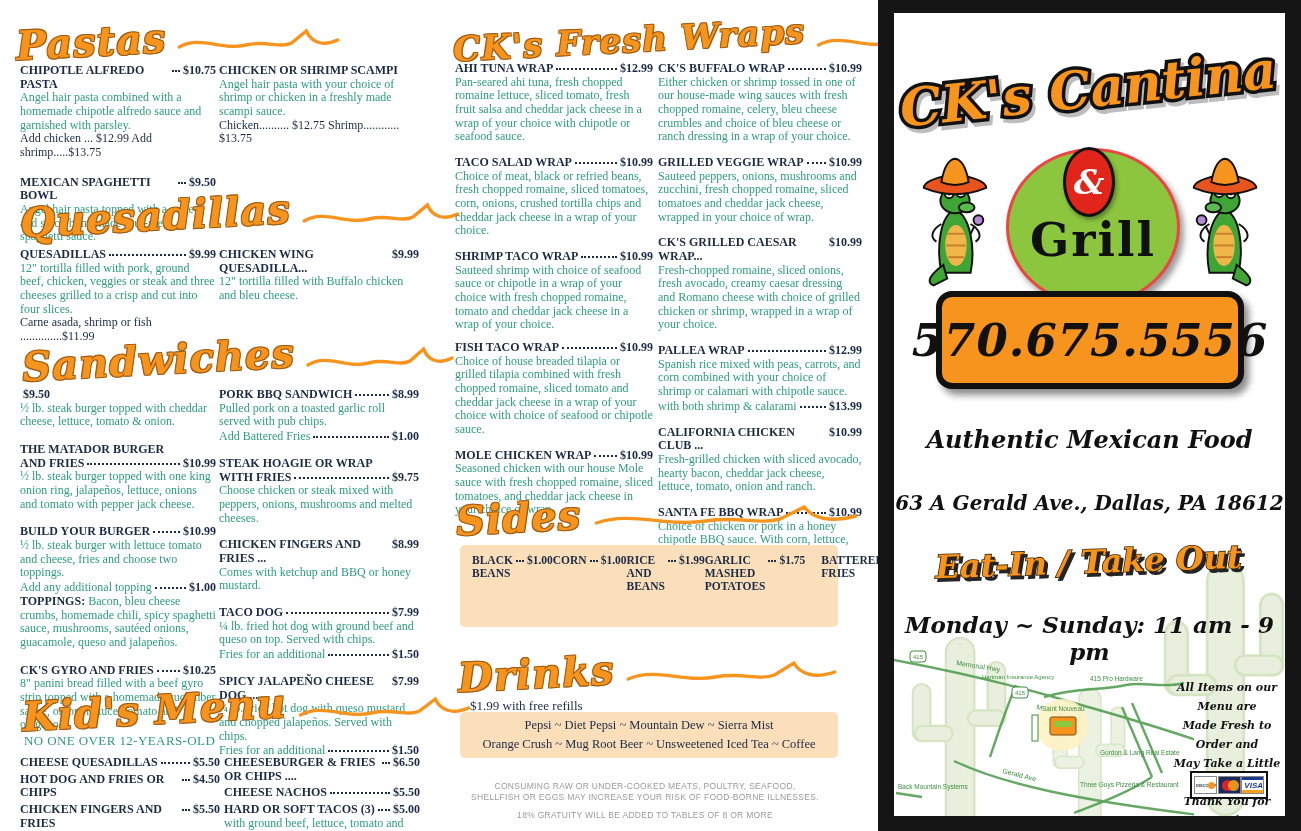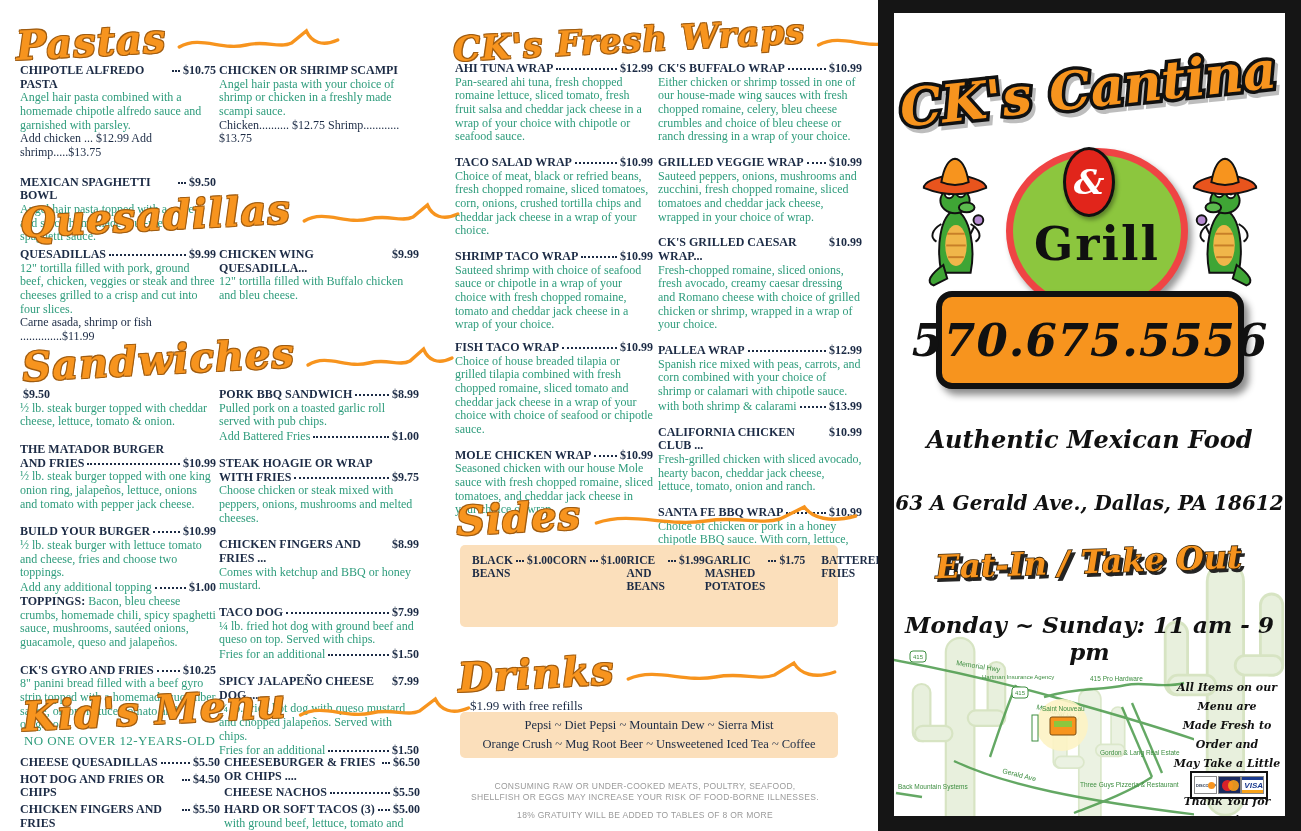--- a/index.html
+++ b/index.html
@@ -41,21 +41,21 @@
     font-family:"Liberation Sans",sans-serif;color:#9a9a9a;font-size:8.5px;letter-spacing:.3px;line-height:1.35;}
   .footer .grat{margin-top:6px;}
 
   
   #panel{position:absolute;left:878px;top:0;width:423px;height:831px;background:#151515;}
   #panel-inner{position:absolute;left:16px;top:13px;width:391px;height:803px;background:#ffffff;overflow:hidden;}
 
   .cactus{position:absolute;opacity:.9;}
 
   #brand-svg{position:absolute;left:2px;top:8px;filter:drop-shadow(3px 4px 0 #bdbdbd);}
-  #oval{position:absolute;left:112px;top:135px;width:168px;height:152px;background:#8CC63E;border:7px solid #ef4444;border-radius:50%;box-shadow:4px 5px 6px rgba(0,0,0,.4);}
+  #oval{position:absolute;left:112px;top:135px;width:168px;height:152px;background:#8CC63E;border:3px solid #ef4444;border-radius:50%;box-shadow:4px 5px 6px rgba(0,0,0,.4);}
   #grill-txt{position:absolute;left:0;right:0;top:62px;text-align:center;font-family:"DejaVu Serif",serif;font-weight:bold;font-size:46px;color:#101010;letter-spacing:2px;}
   #amp-badge{position:absolute;left:169px;top:134px;width:46px;height:64px;background:#E1251B;border:3px solid #111;border-radius:50%;display:flex;align-items:center;justify-content:center;
     font-family:"DejaVu Serif",serif;font-style:italic;font-weight:bold;font-size:34px;color:#fff;box-shadow:2px 3px 4px rgba(0,0,0,.35);}
   .gator{position:absolute;top:140px;width:78px;height:142px;}
   #gator-left{left:22px;}
   #gator-right{left:292px;transform:scaleX(-1);}
 
   #phone-box{position:absolute;left:42px;top:278px;width:308px;height:98px;background:#F7941E;border:6px solid #111;border-radius:16px;
     display:flex;align-items:center;justify-content:center;box-shadow:5px 6px 7px rgba(0,0,0,.45);box-sizing:border-box;}
   #phone-box .num{font-family:"DejaVu Serif",serif;font-weight:bold;font-style:italic;font-size:45px;color:#111;letter-spacing:1px;}

